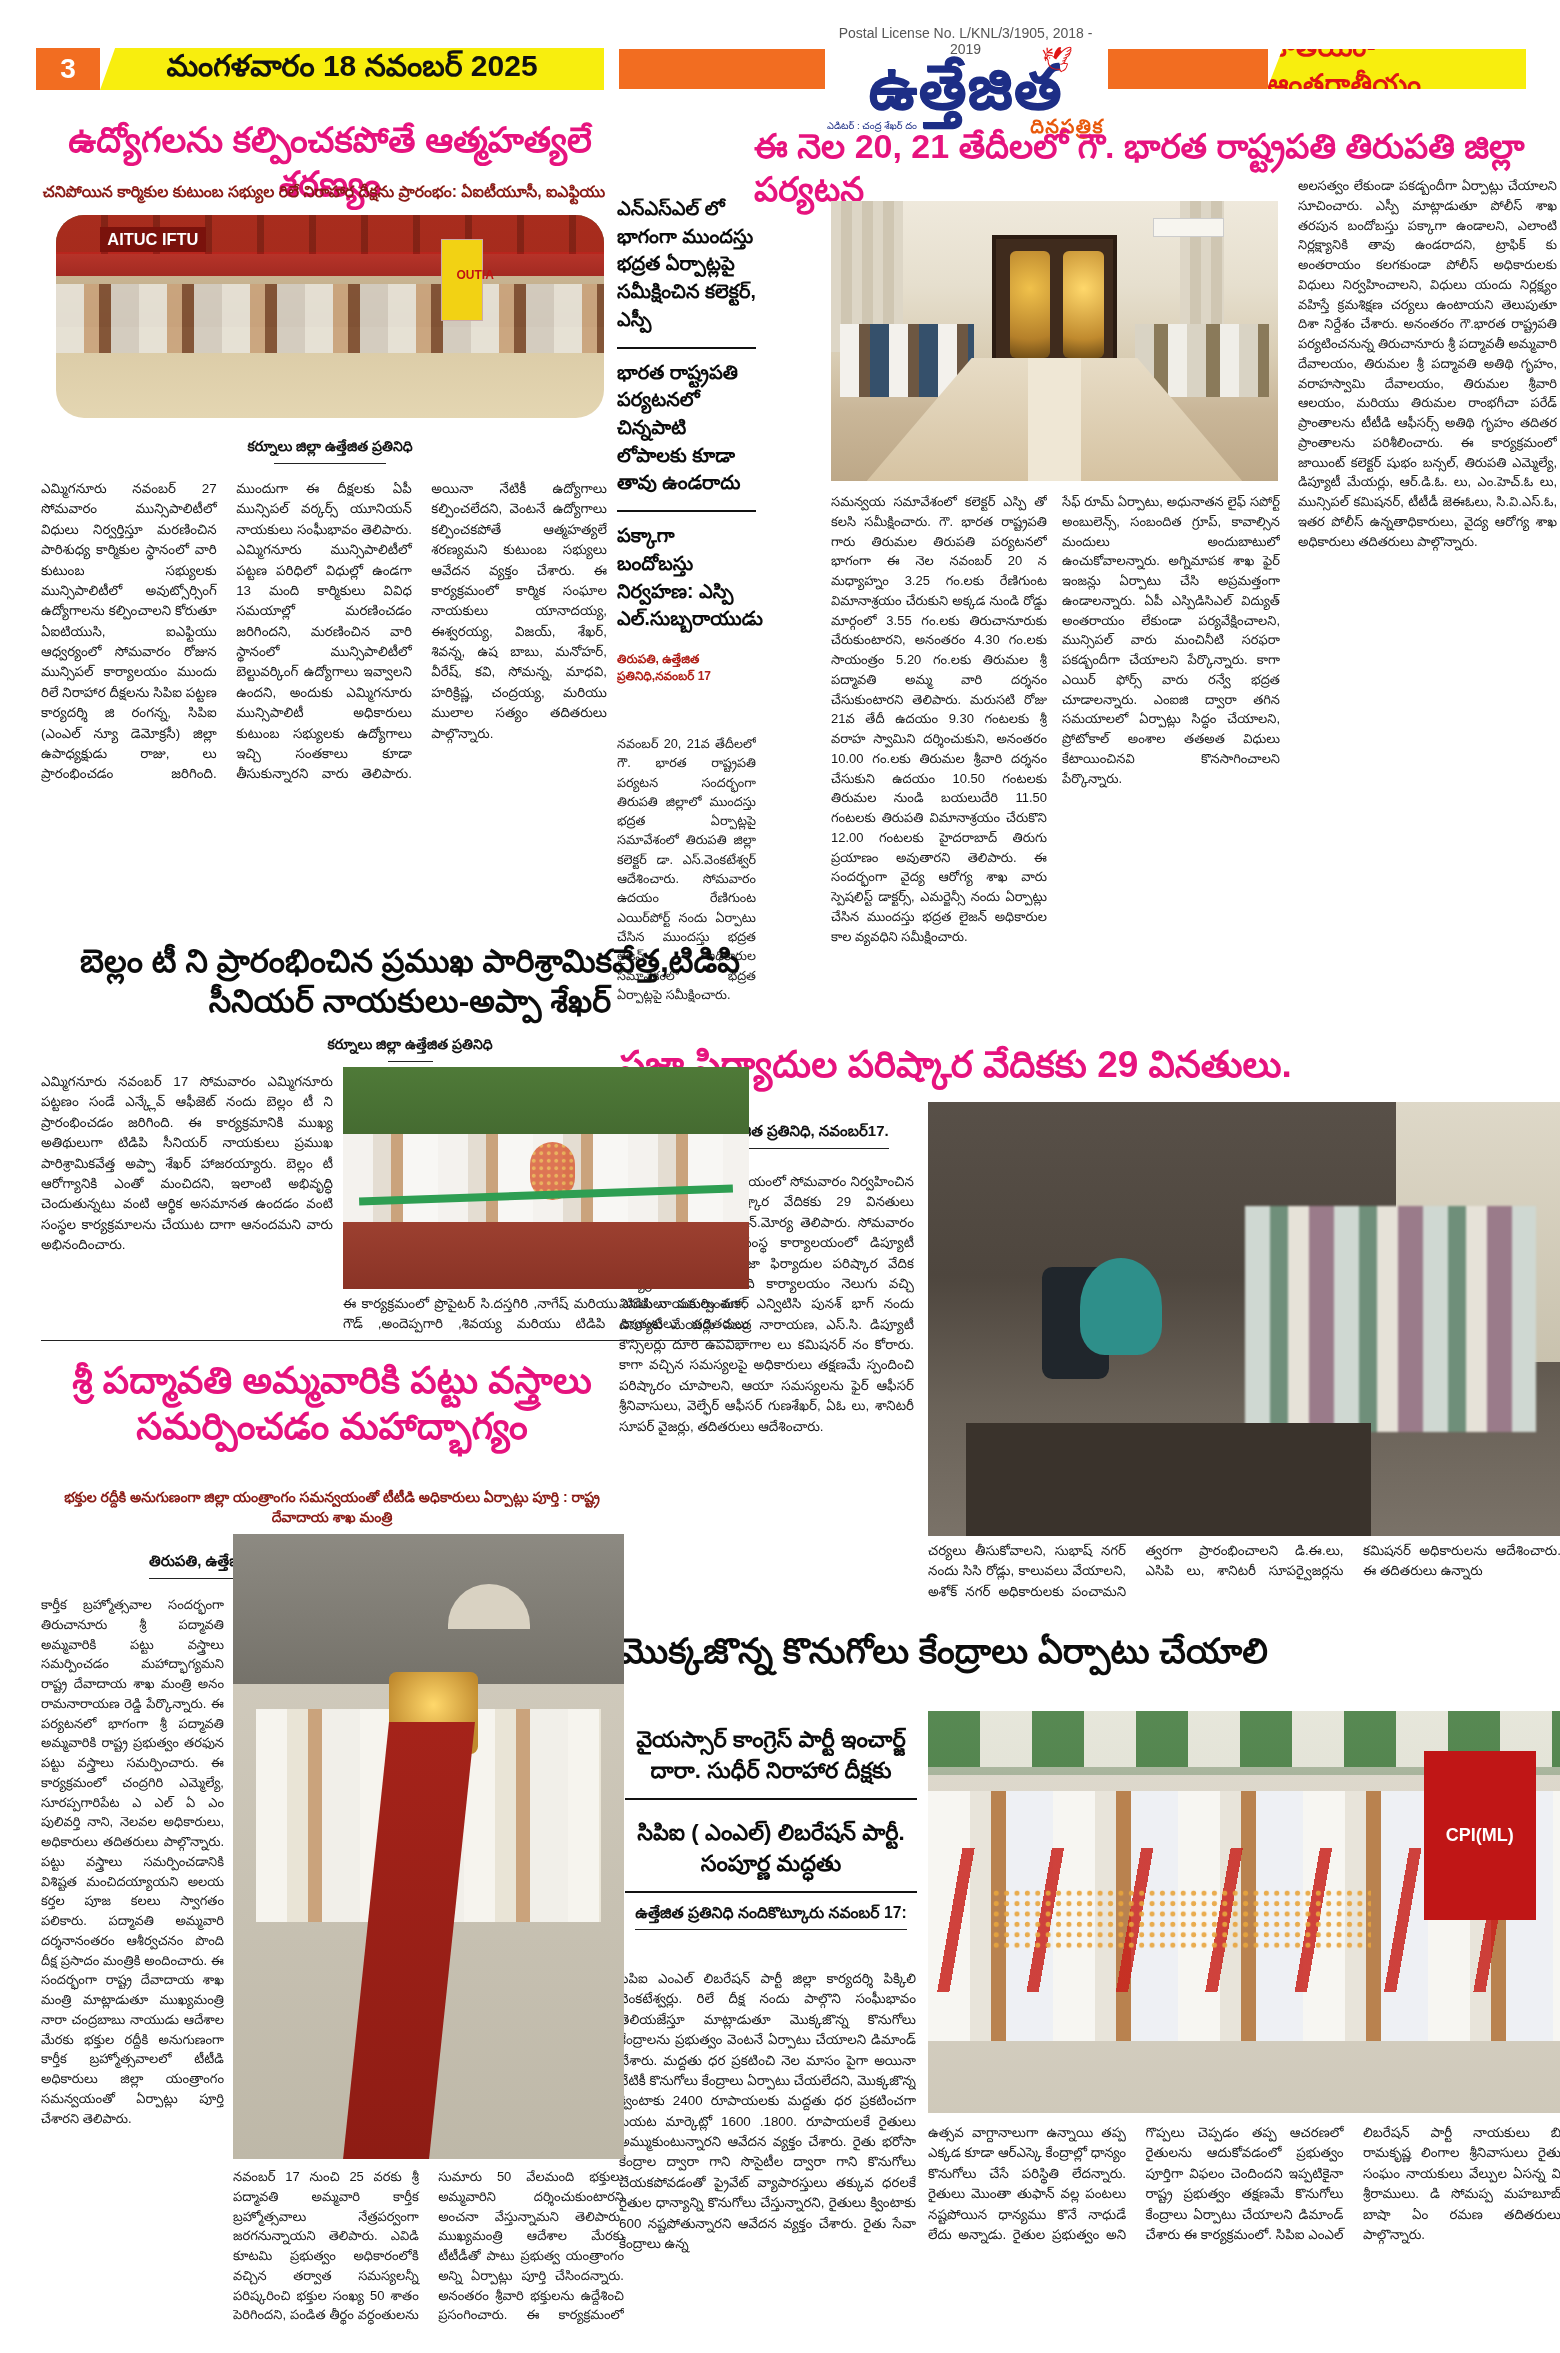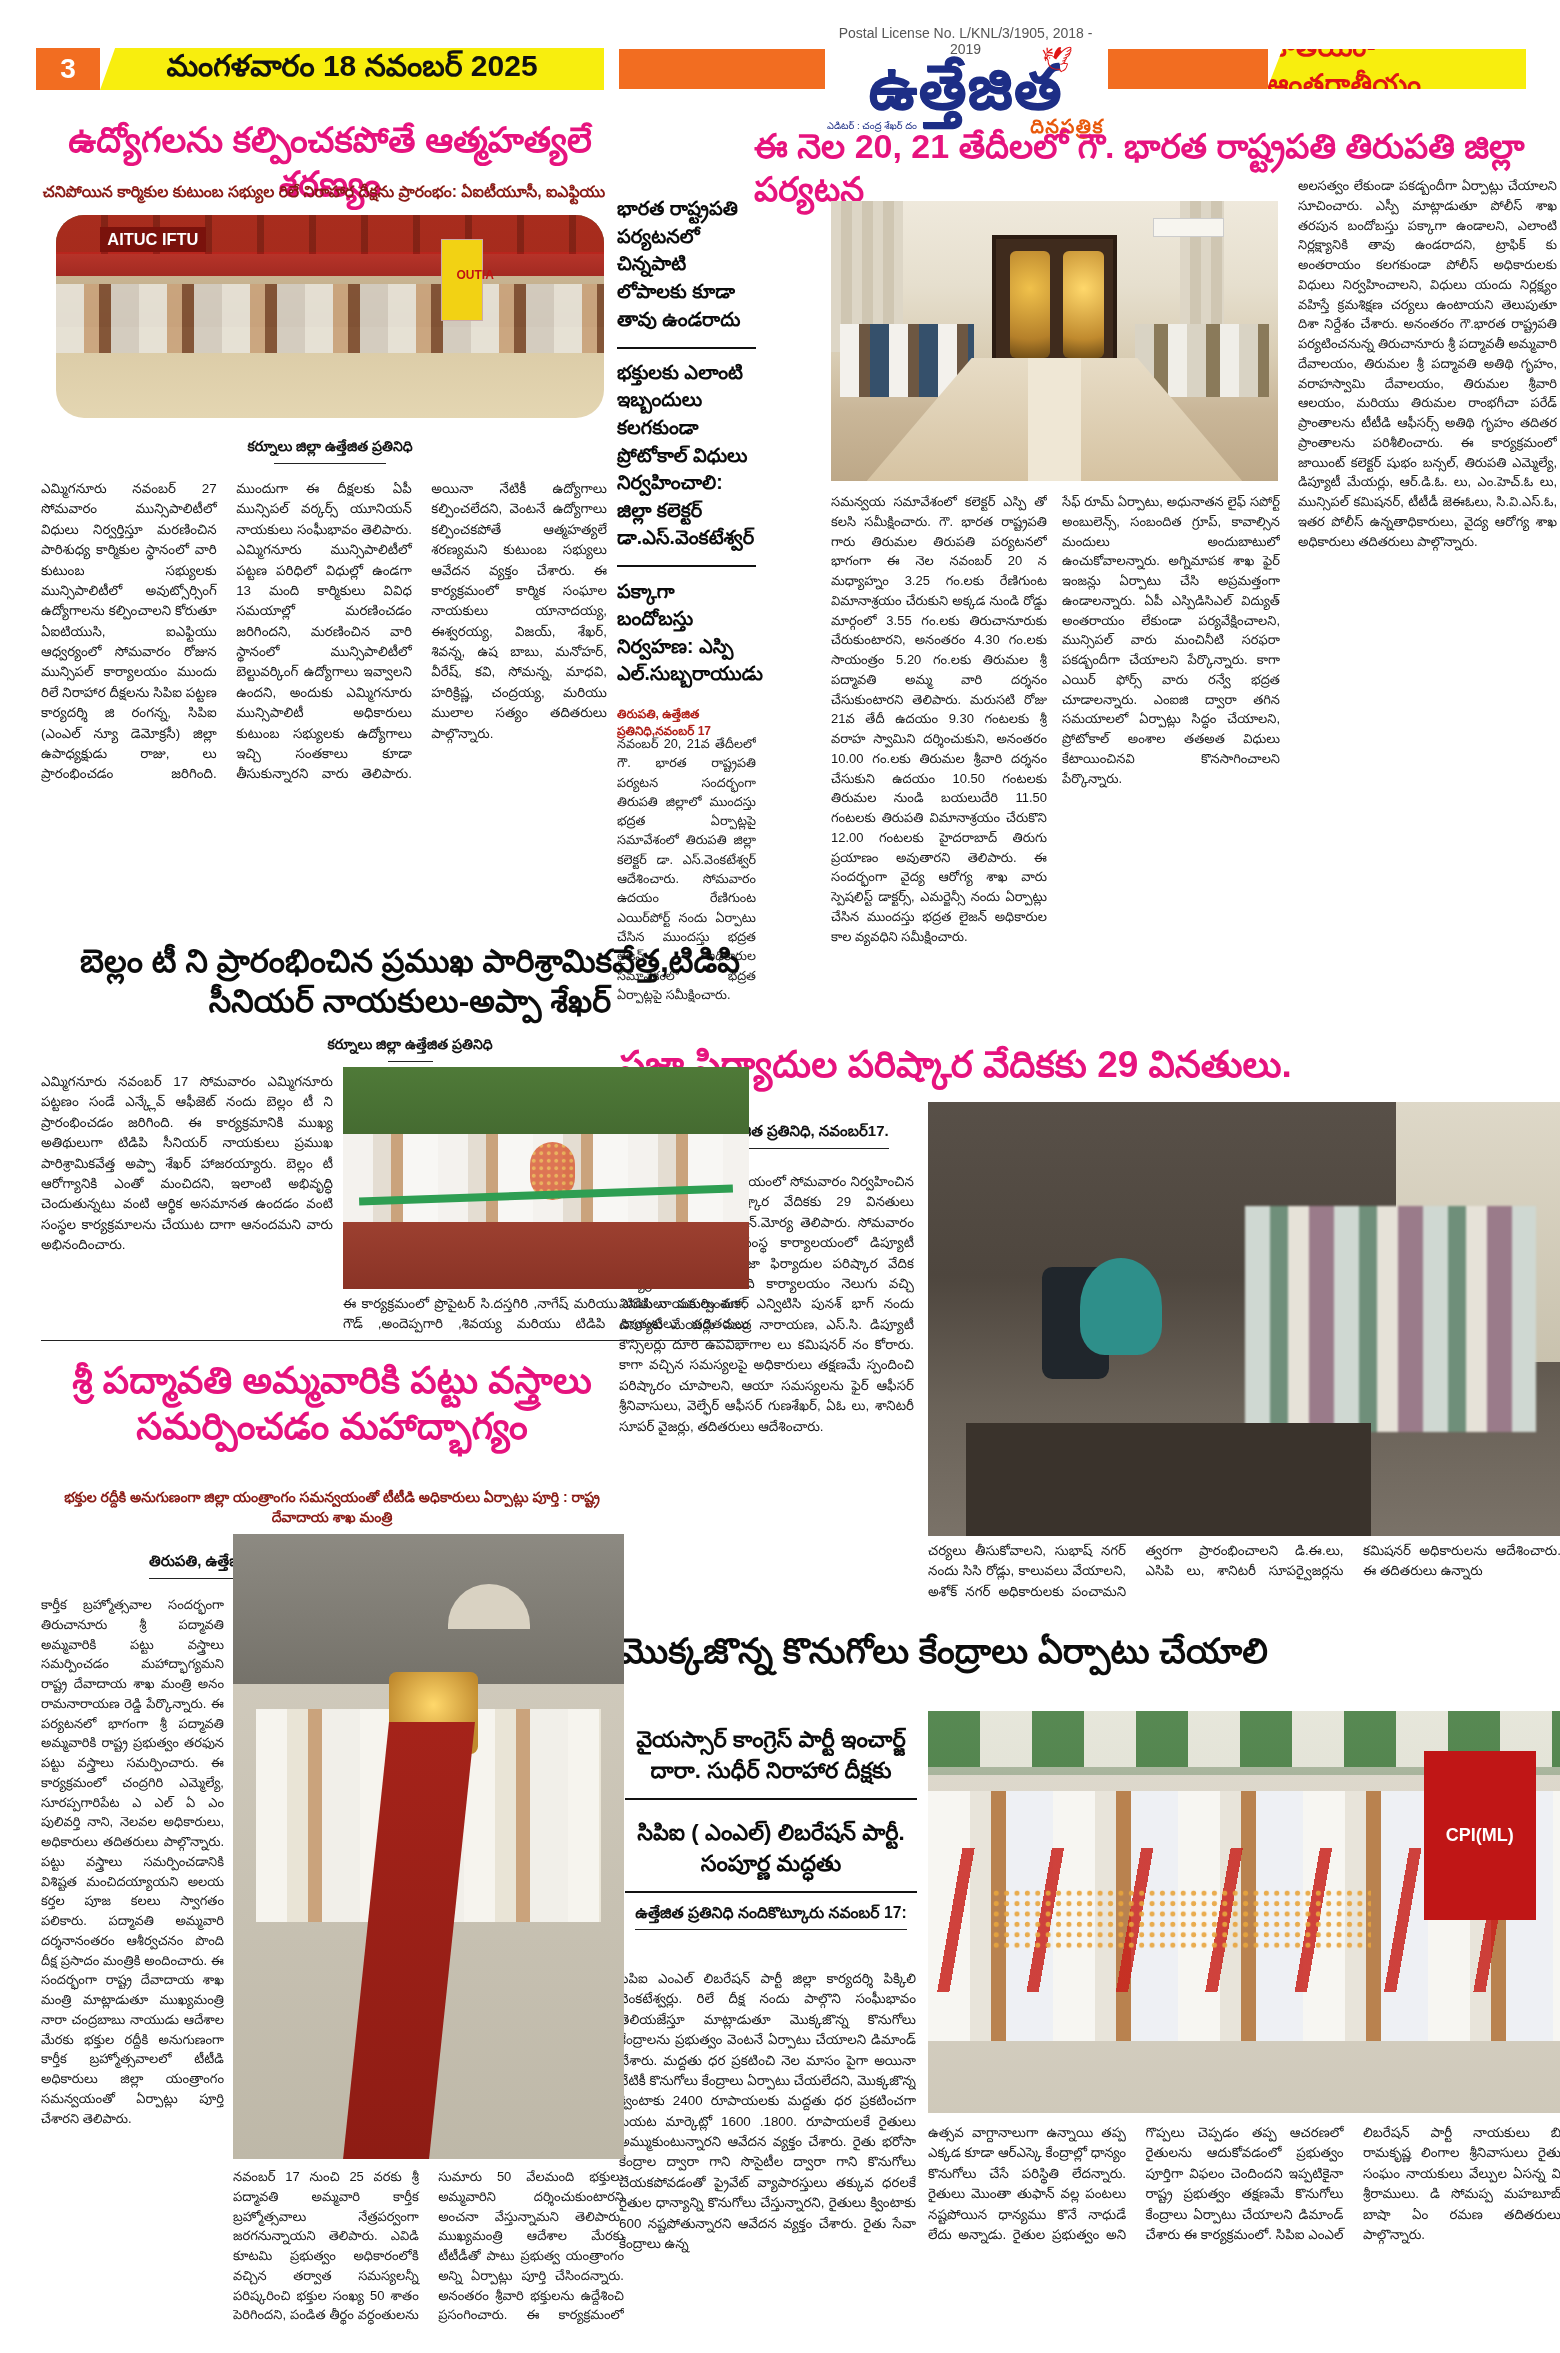--- a/index.html
+++ b/index.html
@@ -165,22 +165,22 @@
 </div>
 
 <div class="abs byline" style="left:56px;top:438px;width:548px;">
   <span>కర్నూలు జిల్లా ఉత్తేజిత ప్రతినిధి</span>
   <span class="caption-rule"></span>
 </div>
 
 <div class="abs bodytext cols3" style="left:41px;top:479px;width:566px;height:447px;">ఎమ్మిగనూరు నవంబర్ 27 సోమవారం మున్సిపాలిటీలో విధులు నిర్వర్తిస్తూ మరణించిన పారిశుధ్య కార్మికుల స్థానంలో వారి కుటుంబ సభ్యులకు మున్సిపాలిటీలో అవుట్సోర్సింగ్ ఉద్యోగాలను కల్పించాలని కోరుతూ ఏఐటియుసి, ఐఎఫ్టియు ఆధ్వర్యంలో సోమవారం రోజున మున్సిపల్ కార్యాలయం ముందు రిలే నిరాహార దీక్షలను సిపిఐ పట్టణ కార్యదర్శి జి రంగన్న, సిపిఐ (ఎంఎల్ న్యూ డెమోక్రసీ) జిల్లా ఉపాధ్యక్షుడు రాజు, లు ప్రారంభించడం జరిగింది. ముందుగా ఈ దీక్షలకు ఏపీ మున్సిపల్ వర్కర్స్ యూనియన్ నాయకులు సంఘీభావం తెలిపారు. ఎమ్మిగనూరు మున్సిపాలిటీలో పట్టణ పరిధిలో విధుల్లో ఉండగా 13 మంది కార్మికులు వివిధ సమయాల్లో మరణించడం జరిగిందని, మరణించిన వారి స్థానంలో మున్సిపాలిటీలో బెల్టువర్కింగ్ ఉద్యోగాలు ఇవ్వాలని ఉందని, అందుకు ఎమ్మిగనూరు మున్సిపాలిటీ అధికారులు కుటుంబ సభ్యులకు ఉద్యోగాలు ఇచ్చి సంతకాలు కూడా తీసుకున్నారని వారు తెలిపారు. అయినా నేటికీ ఉద్యోగాలు కల్పించలేదని, వెంటనే ఉద్యోగాలు కల్పించకపోతే ఆత్మహత్యలే శరణ్యమని కుటుంబ సభ్యులు ఆవేదన వ్యక్తం చేశారు. ఈ కార్యక్రమంలో కార్మిక సంఘాల నాయకులు యానాదయ్య, ఈశ్వరయ్య, విజయ్, శేఖర్, శివన్న, ఉష బాబు, మనోహర్, వీరేష్, కవి, సోమన్న, మాధవి, హరిక్రిష్ణ, చంద్రయ్య, మరియు ములాల సత్యం తదితరులు పాల్గొన్నారు.</div>
 
 <div class="abs brief-col" style="left:617px;top:185px;width:139px;">
+  <div class="brief-item">ఎన్ఎస్ఎల్ లో భాగంగా ముందస్తు భద్రత ఏర్పాట్లపై సమీక్షించిన కలెక్టర్, ఎస్పీ</div>
   <div class="brief-item">భారత రాష్ట్రపతి పర్యటనలో చిన్నపాటి లోపాలకు కూడా తావు ఉండరాదు</div>
-  <div class="brief-item">భక్తులకు ఎలాంటి ఇబ్బందులు కలగకుండా ప్రోటోకాల్ విధులు నిర్వహించాలి: జిల్లా కలెక్టర్ డా.ఎస్.వెంకటేశ్వర్</div>
   <div class="brief-item last">పక్కాగా బందోబస్తు నిర్వహణ: ఎస్పి ఎల్.సుబ్బరాయుడు</div>
   <div class="dateline red" style="font-size:12px;margin-top:4.5px;">తిరుపతి, ఉత్తేజిత ప్రతినిధి,నవంబర్ 17</div>
 </div>
 
 <div class="abs bodytext" style="left:617px;top:735px;width:139px;height:288px;font-size:12.7px;">నవంబర్ 20, 21వ తేదీలలో గౌ. భారత రాష్ట్రపతి పర్యటన సందర్భంగా తిరుపతి జిల్లాలో ముందస్తు భద్రత ఏర్పాట్లపై సమావేశంలో తిరుపతి జిల్లా కలెక్టర్ డా. ఎస్.వెంకటేశ్వర్ ఆదేశించారు. సోమవారం ఉదయం రేణిగుంట ఎయిర్‌పోర్ట్ నందు ఏర్పాటు చేసిన ముందస్తు భద్రత లైజన్ అధికారుల సమావేశంలో భద్రత ఏర్పాట్లపై సమీక్షించారు.</div>
 
 <div class="abs hl-pink" style="left:754px;top:125px;width:802px;font-size:34px;text-align:left;">ఈ నెల 20, 21 తేదీలలో గౌ. భారత రాష్ట్రపతి తిరుపతి జిల్లా పర్యటన</div>
 
 <div class="photo ph-meeting" style="left:831px;top:201px;width:447px;height:280px;">
   <div class="curtain" style="left:0;"></div>

